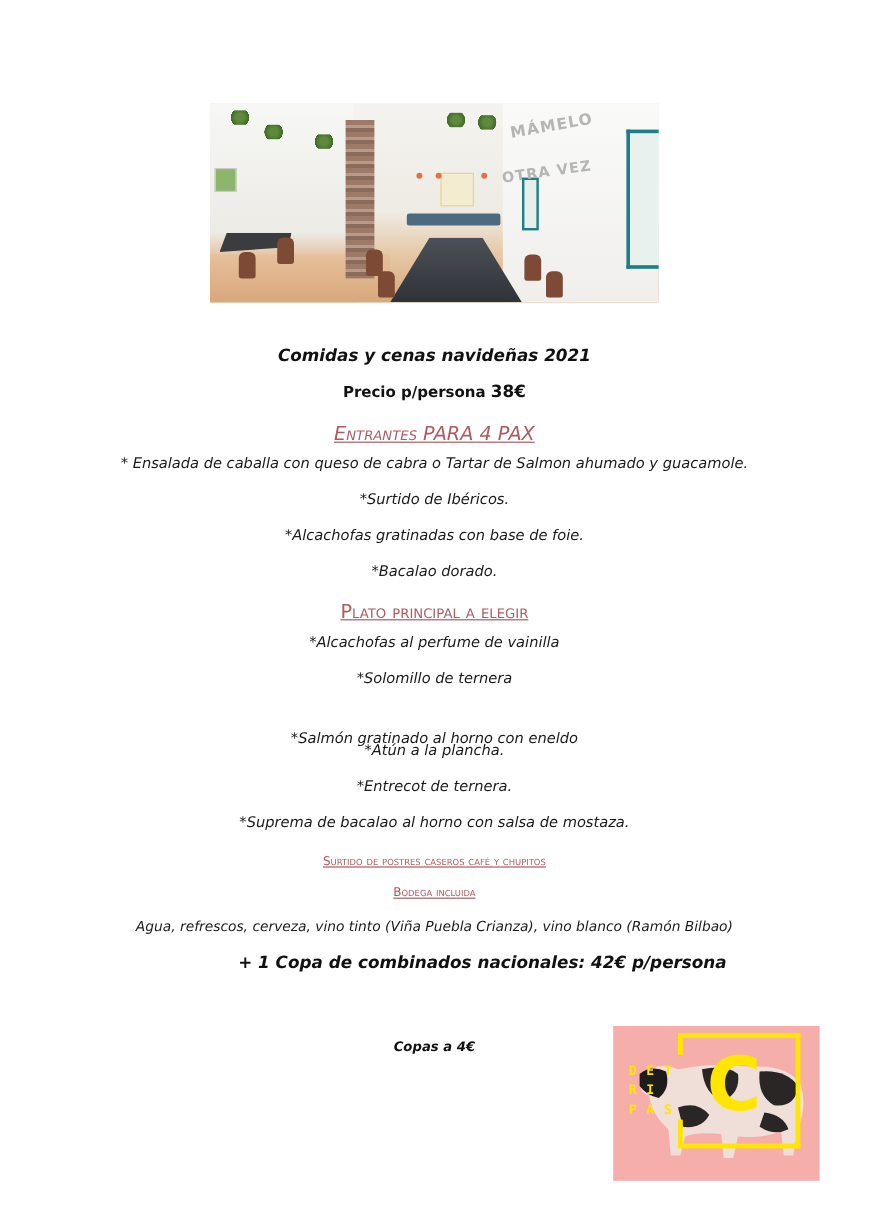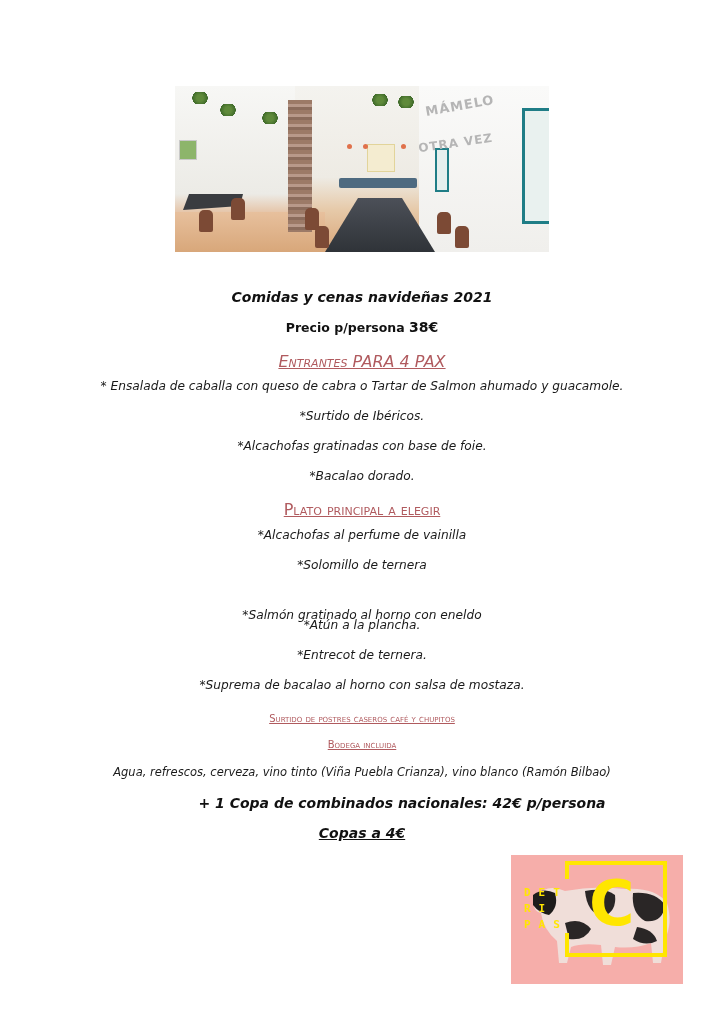--- a/index.html
+++ b/index.html
@@ -97,21 +97,21 @@
   <div class="line italic" style="top:588px;margin-top:20px;">*Salmón gratinado al horno con eneldo</div>
   <div class="line italic" style="top:618px;">*Atún a la plancha.</div>
   <div class="line italic" style="top:648px;">*Entrecot de ternera.</div>
   <div class="line italic" style="top:678px;">*Suprema de bacalao al horno con salsa de mostaza.</div>
 
   <div class="line heading" style="top:713px;font-size:10px;">Surtido de postres caseros café y chupitos</div>
   <div class="line heading" style="top:739px;font-size:10px;">Bodega incluida</div>
 
   <div class="line italic" style="top:765px;font-size:11.5px;">Agua, refrescos, cerveza, vino tinto (Viña Puebla Crianza), vino blanco (Ramón Bilbao)</div>
   <div class="line bold-italic" style="top:795px;padding-left:40px;">+ 1 Copa de combinados nacionales: 42€ p/persona</div>
-  <div class="line bold-italic" style="top:825px;font-size:14px;text-decoration:underline;">Copas a 4€</div>
+  <div class="line bold-italic" style="top:866px;font-size:11px;">Copas a 4€</div>
 </div>
 
 <div class="logo">
   <svg class="cow" viewBox="0 0 150 90">
     <path d="M10 20 Q22 6 40 14 Q70 8 100 12 Q130 10 142 26 Q148 46 140 62 L136 86 L128 86 L126 66 Q110 72 90 70 L86 88 L78 88 L76 68 Q56 66 46 70 L42 86 L34 86 L32 64 Q18 52 16 36 Q6 34 10 20 Z" fill="#efe6e2" opacity="0.85"></path>
     <path d="M8 18 Q18 10 30 16 Q34 30 24 38 Q14 36 8 28 Z" fill="#1d1b1b"></path>
     <path d="M60 14 Q80 10 90 18 Q92 34 78 40 Q62 36 60 14 Z" fill="#2a2626"></path>
     <path d="M108 16 Q130 14 140 28 Q138 46 120 44 Q106 36 108 16 Z" fill="#2a2626"></path>
     <path d="M40 46 Q56 40 66 52 Q60 64 44 62 Z" fill="#2a2626"></path>
     <path d="M112 50 Q128 52 132 64 Q120 70 108 62 Z" fill="#2a2626"></path>

